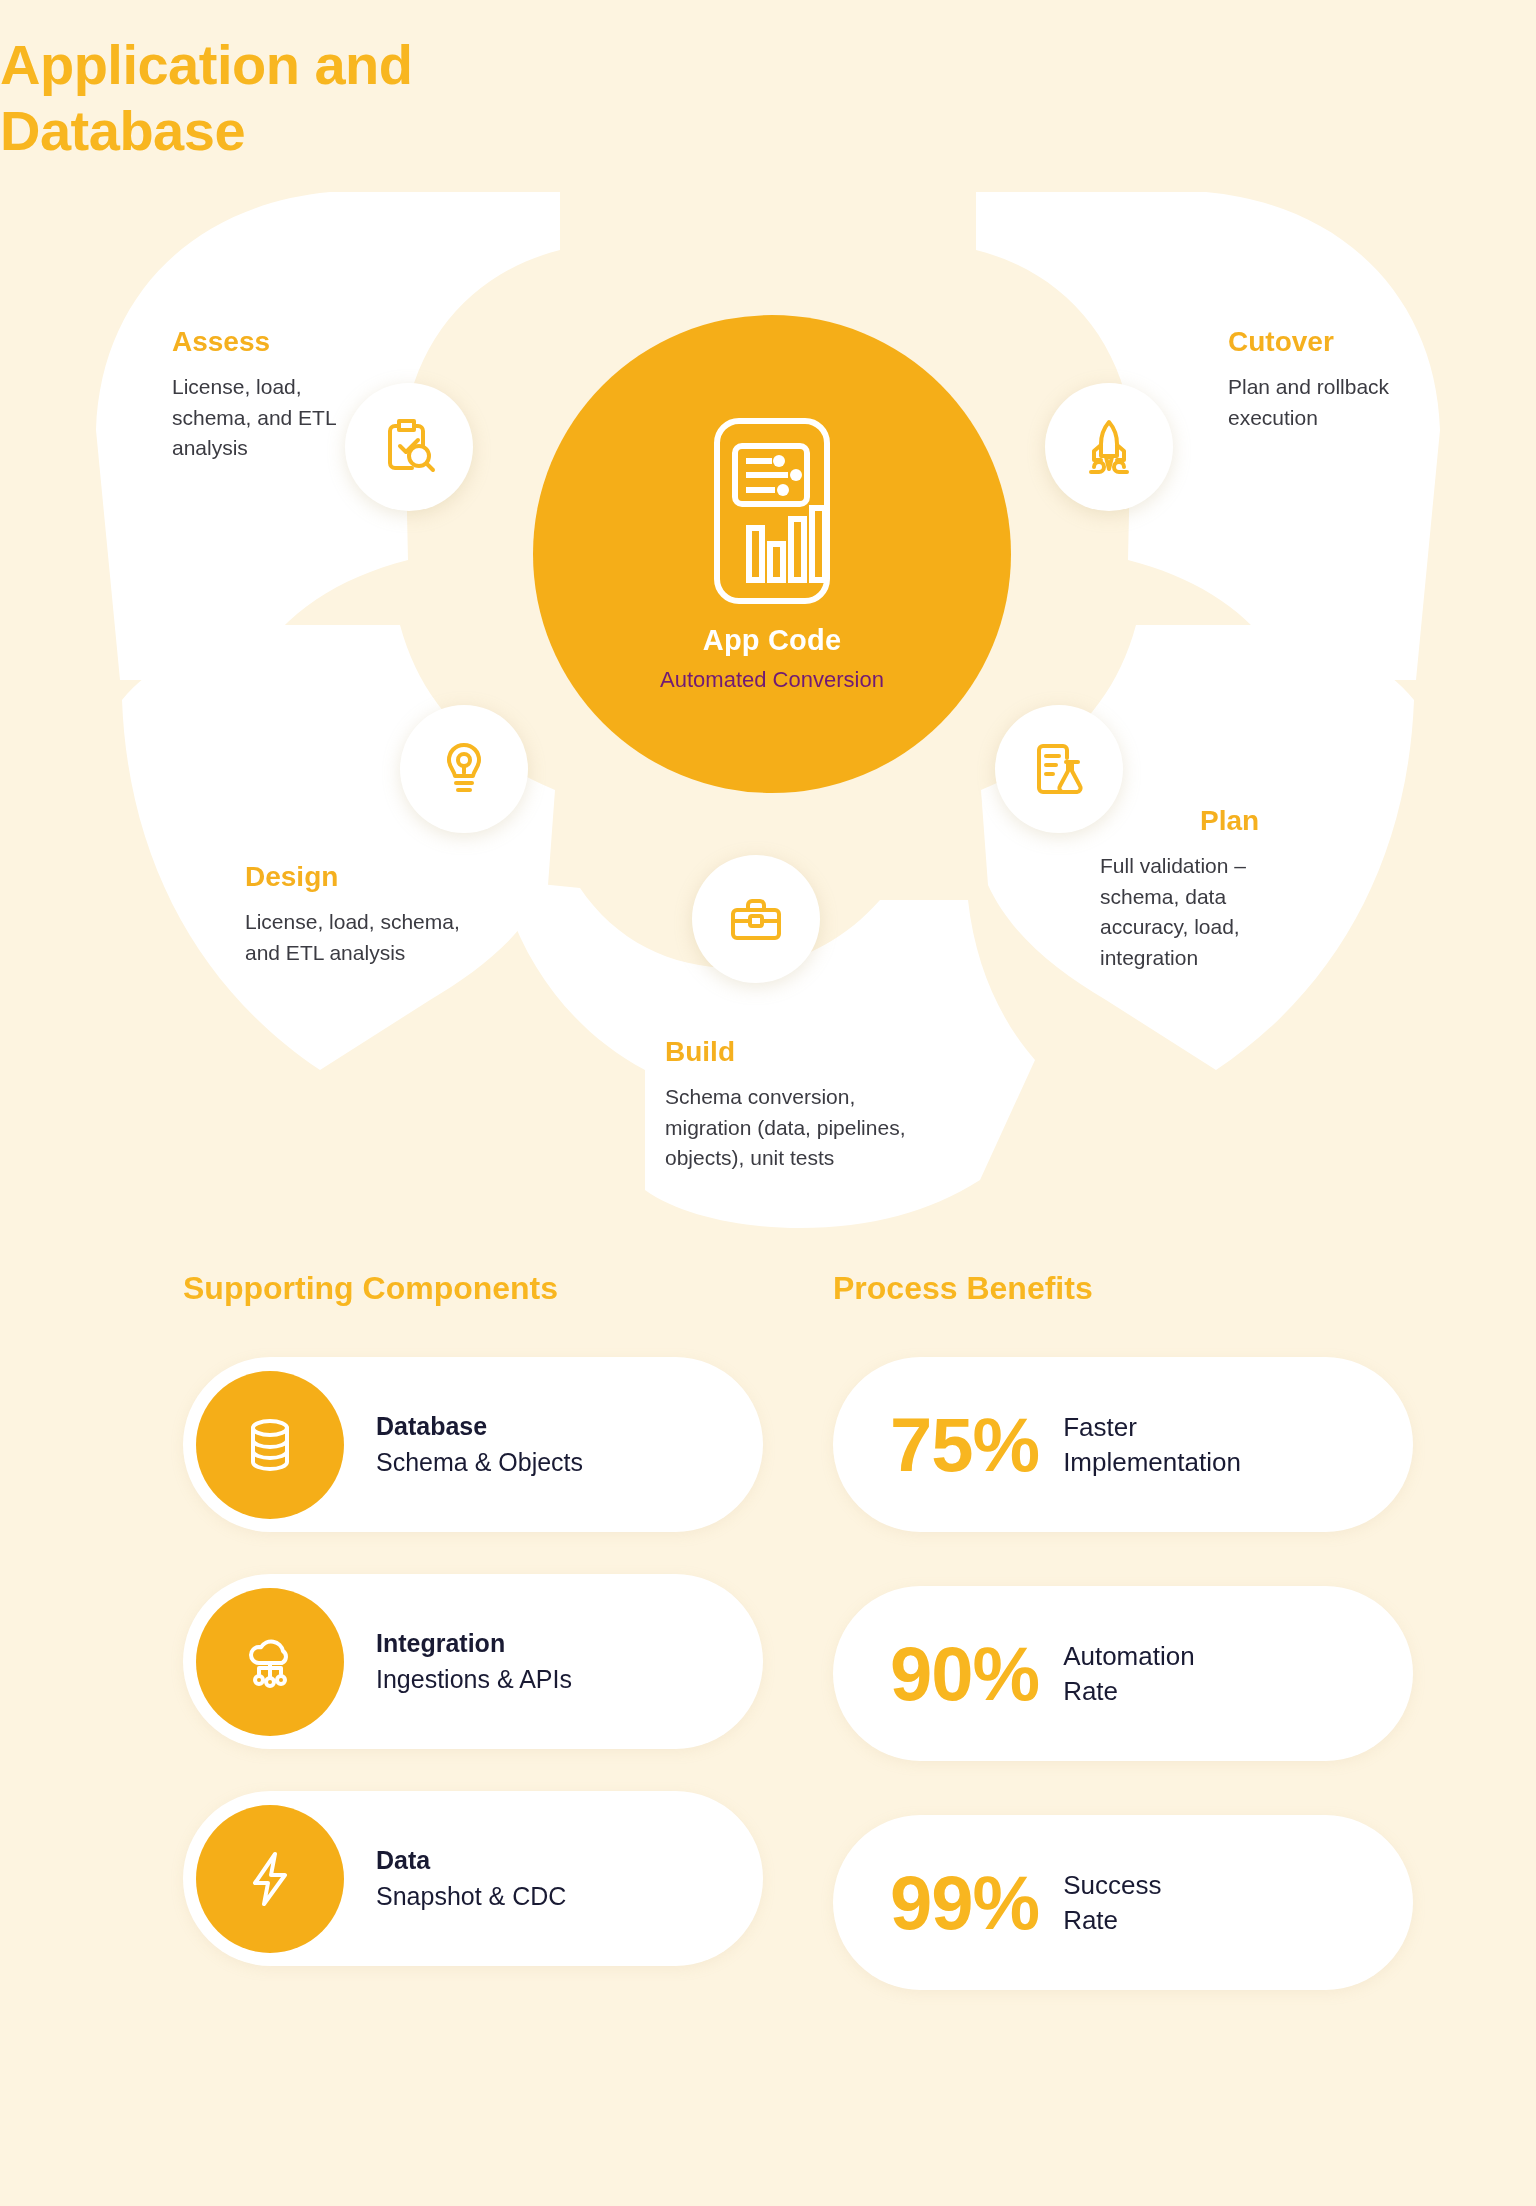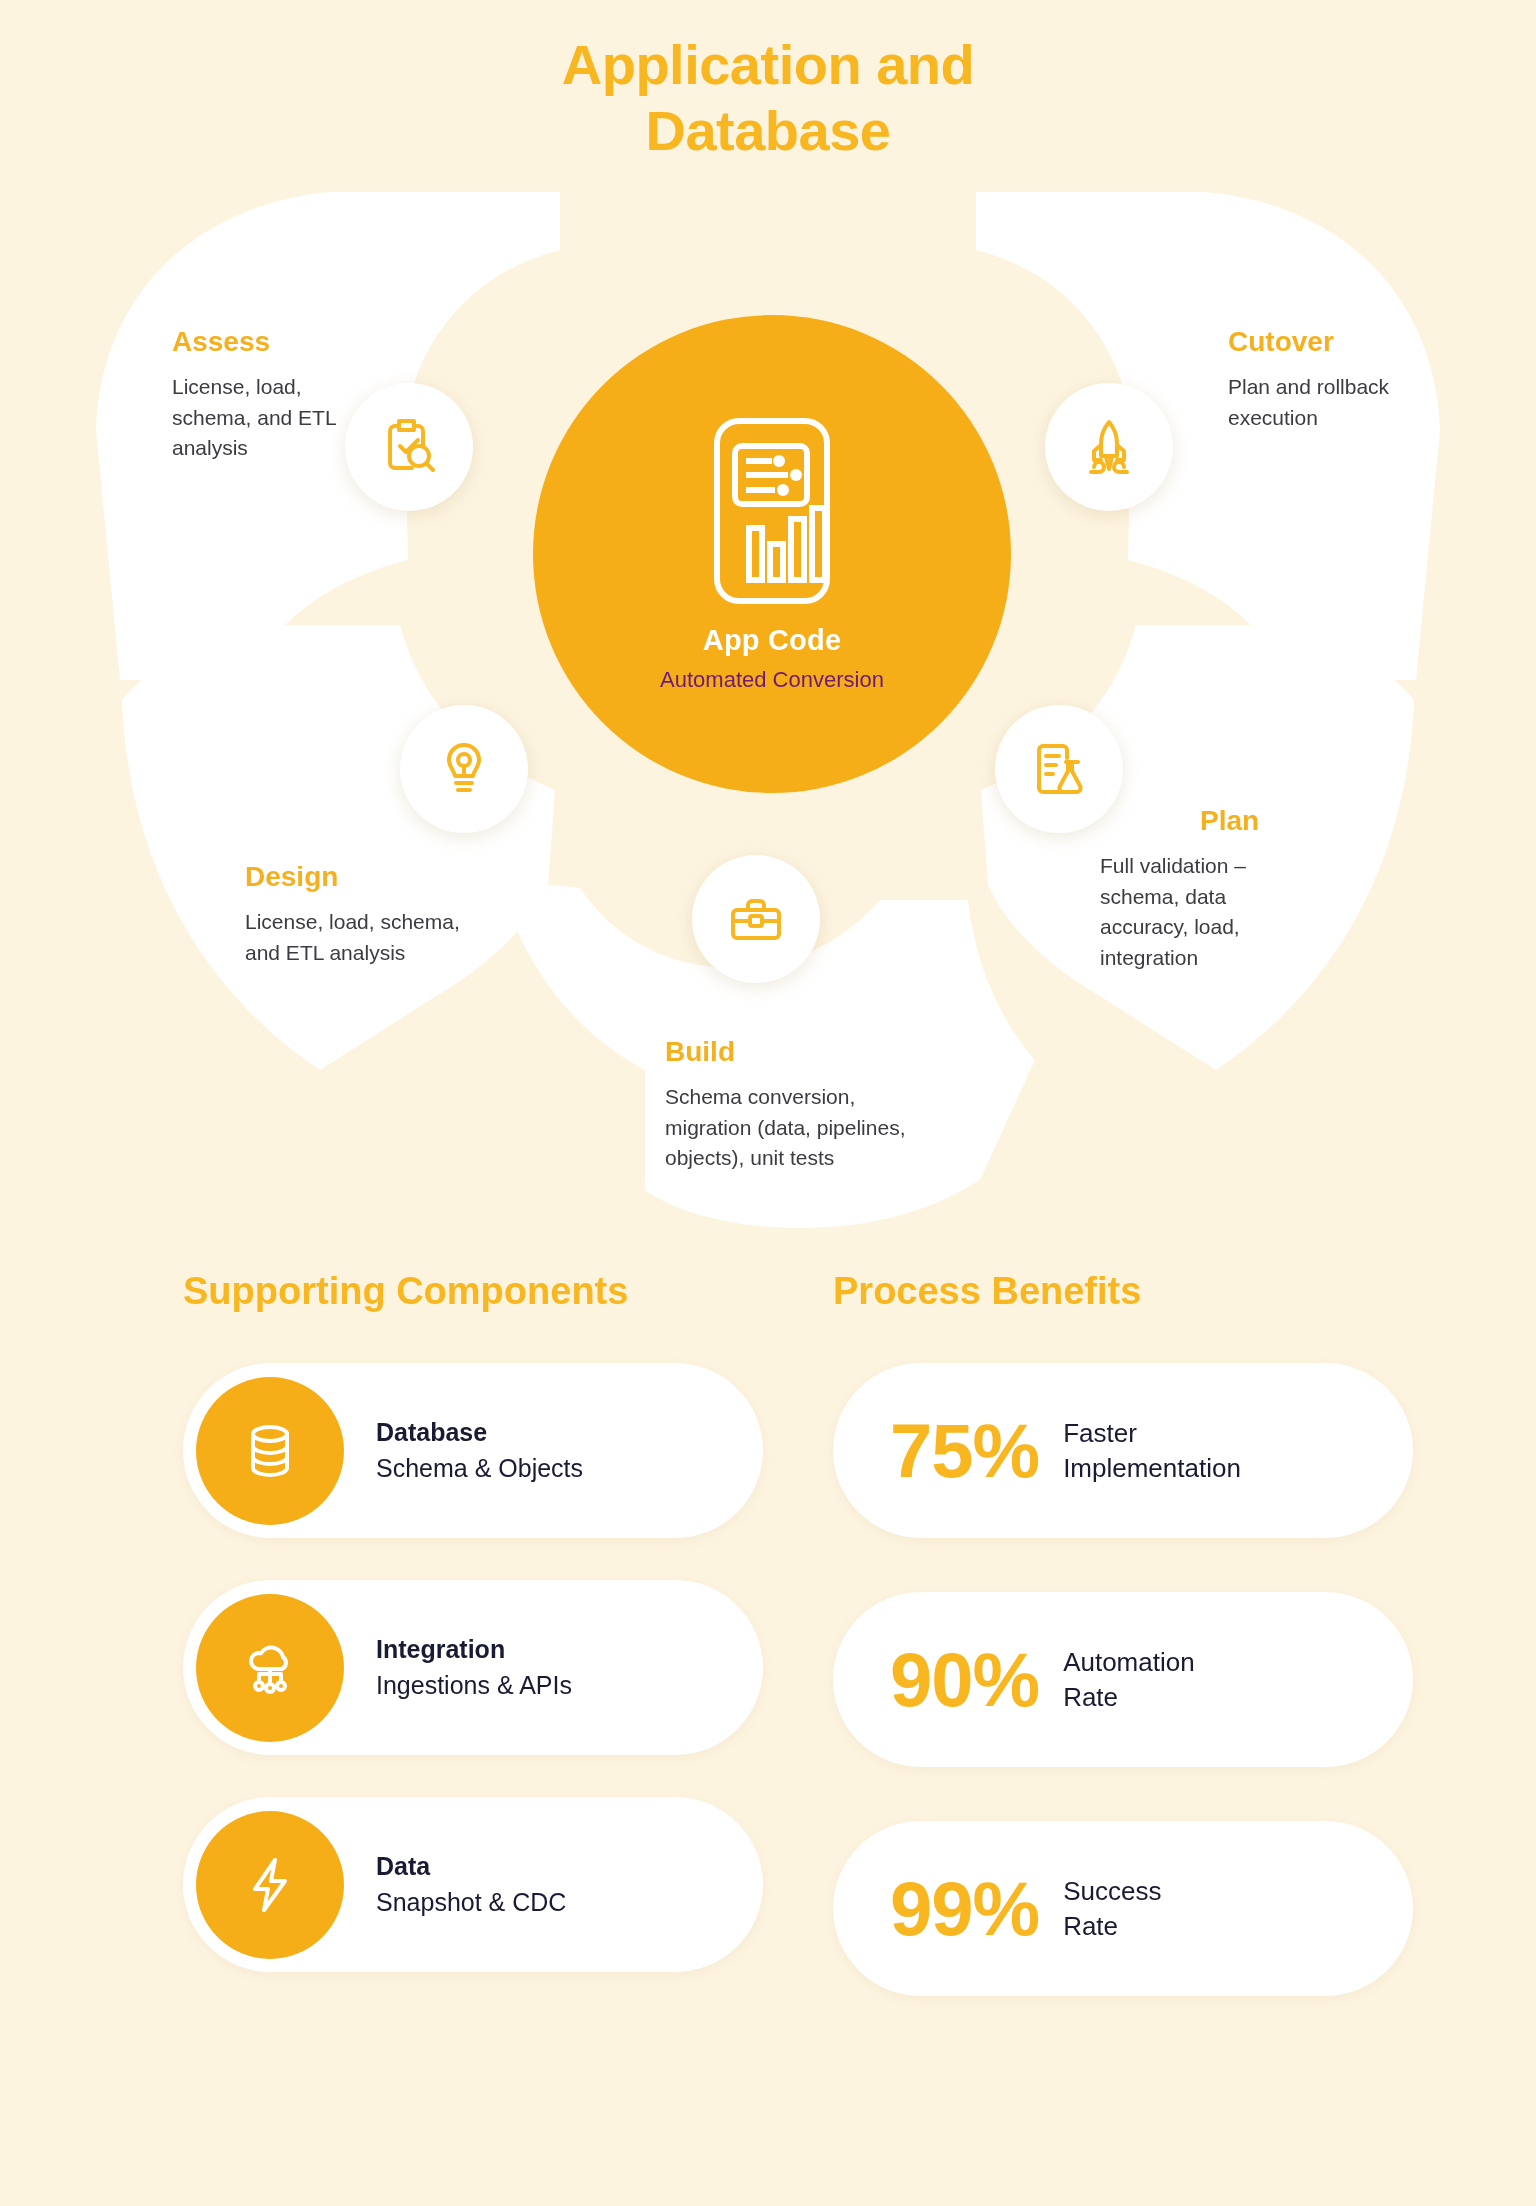--- a/index.html
+++ b/index.html
@@ -14,21 +14,21 @@
     overflow: hidden;
     position: relative;
   }
 
   
   .title {
     position: absolute;
     top: 32px;
     left: 0;
     width: 1536px;
-    text-align: center;
+    text-align: left;
     font-size: 56px;
     line-height: 1.18;
     font-weight: bold;
     color: #F8B620;
     letter-spacing: -0.5px;
   }
   .title span { display: block; }
 
   
   .cycle {
@@ -114,21 +114,21 @@
   .step-cutover .step-label { margin-left: 0; }
 
   
   .bottom {
     position: absolute;
     top: 1270px;
     left: 0;
     width: 1536px;
   }
   .col-head {
-    font-size: 38px;
+    font-size: 32px;
     font-weight: bold;
     color: #F8B620;
   }
   .col-left  { position: absolute; left: 183px; top: 0; width: 580px; }
   .col-right { position: absolute; left: 833px; top: 0; width: 580px; }
 
   .card {
     background: #ffffff;
     border-radius: 90px;
     height: 175px;

